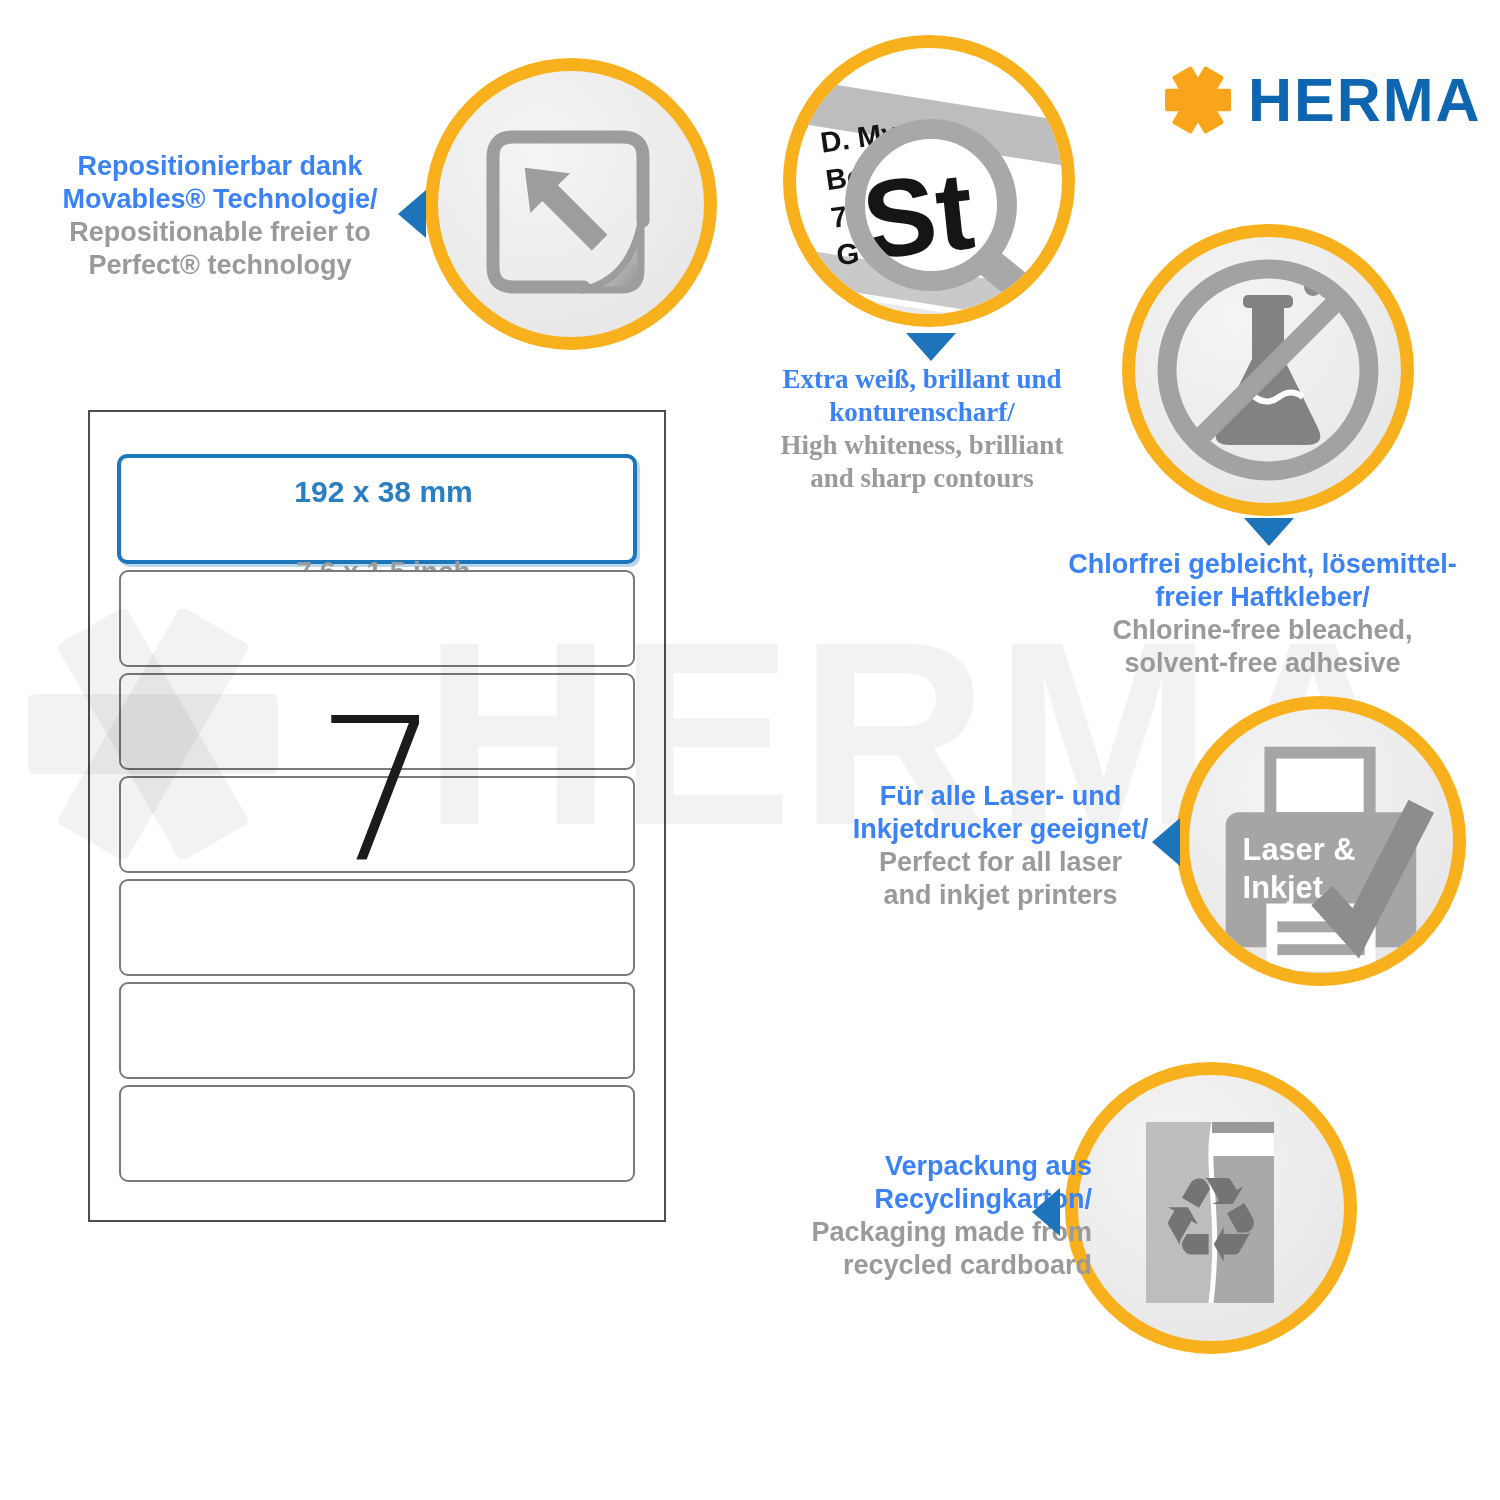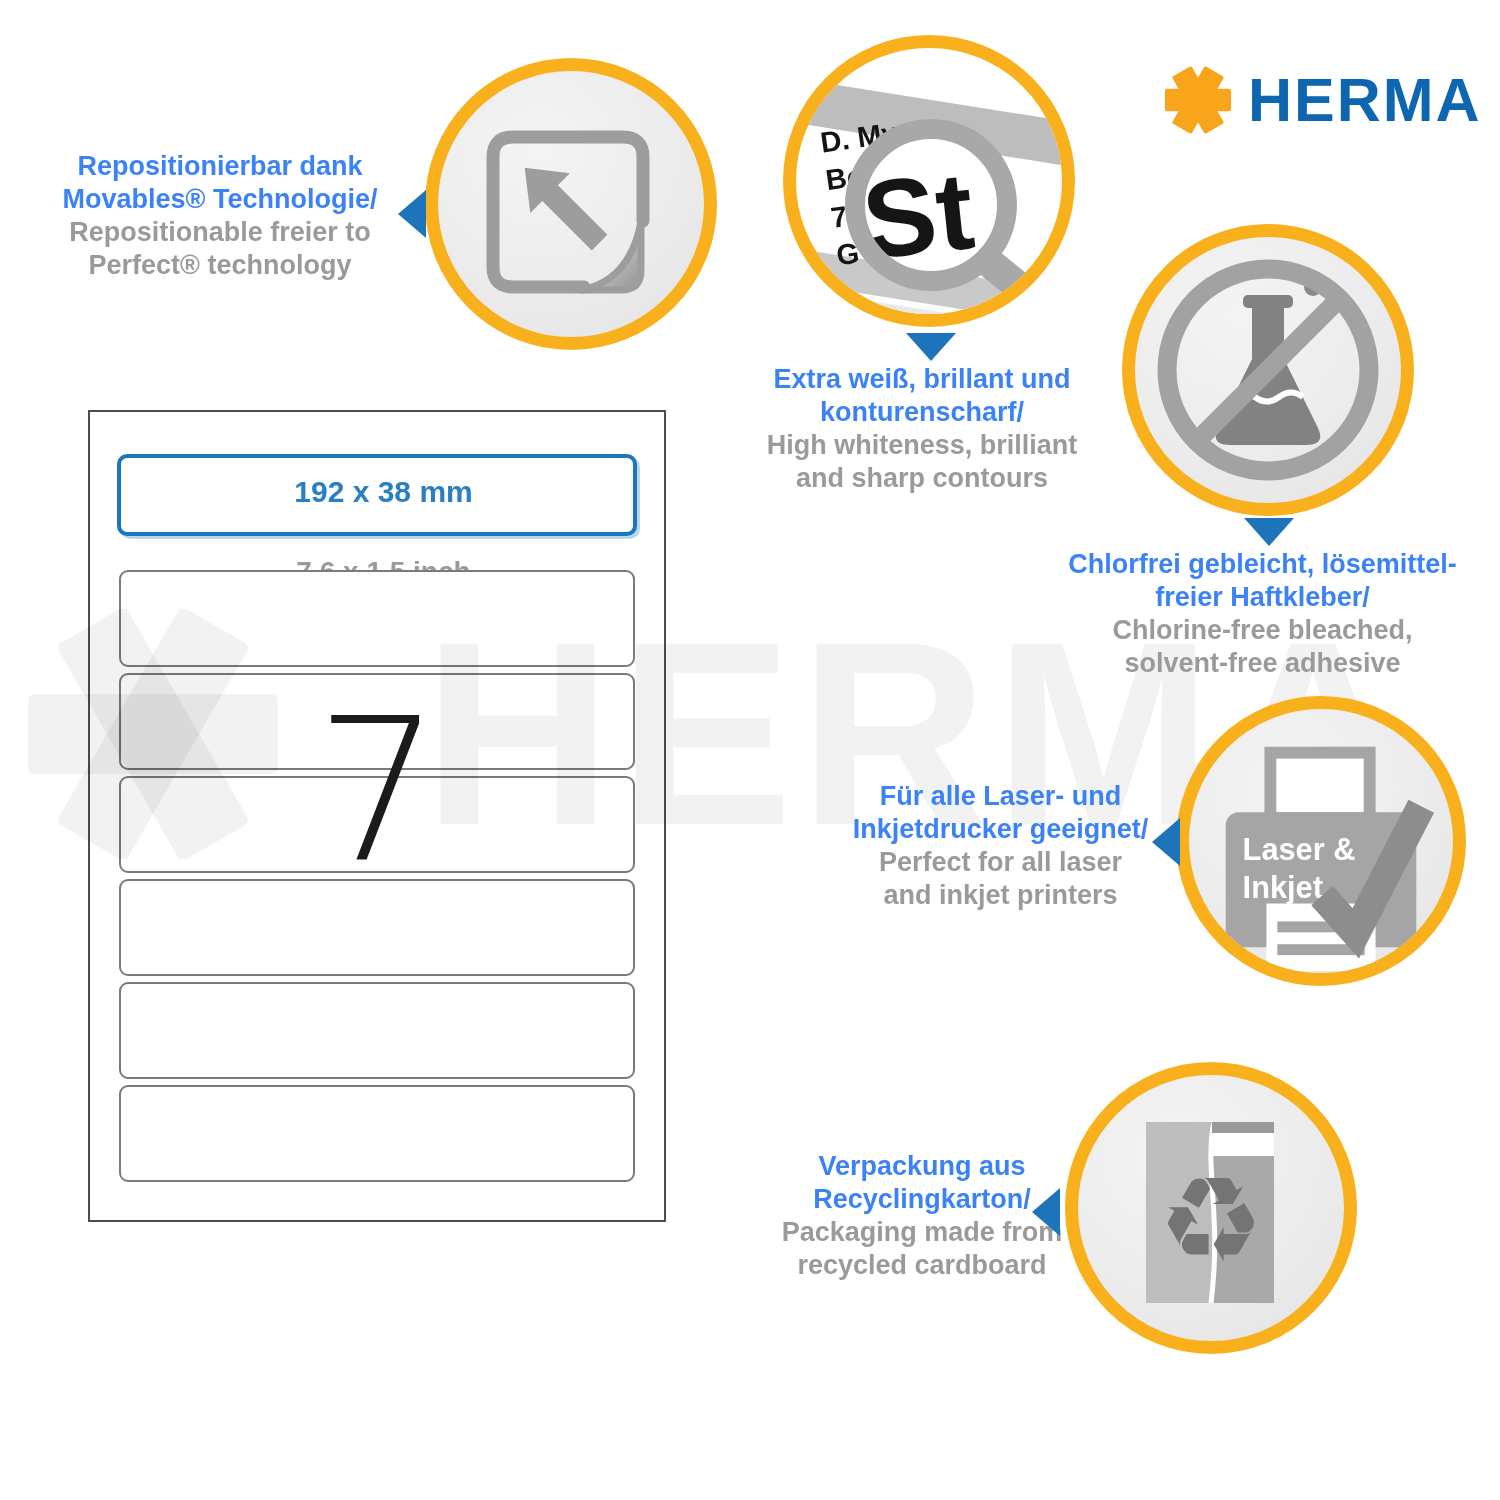--- a/index.html
+++ b/index.html
@@ -31,21 +31,21 @@
                   transform:rotate(-8deg);transform-origin:left top;white-space:nowrap;}
   .mag-tail{position:absolute;left:196px;top:158px;font-size:29px;color:#141414;transform:rotate(-8deg);}
 
   
   .logo{position:absolute;left:1165px;top:66px;display:flex;align-items:center;z-index:4;}
   .logo-text{font-size:61px;letter-spacing:2px;color:#0e66b1;margin-left:17px;line-height:66px;}
 
   
   .sheet{position:absolute;left:88px;top:410px;width:578px;height:812px;background:#fff;border:2px solid #4d4d4d;box-sizing:border-box;z-index:1;}
   .label-row{position:absolute;left:29px;width:516px;height:97px;background:#fff;border:2px solid #7a7a7a;border-radius:9px;box-sizing:border-box;}
-  .label-row-hl{position:absolute;left:27px;top:42px;width:520px;height:82px;background:#fff;border:4px solid #1b76bc;border-radius:10px;
+  .label-row-hl{position:absolute;left:27px;top:42px;width:520px;height:110px;background:#fff;border:4px solid #1b76bc;border-radius:10px;
                 box-sizing:border-box;box-shadow:3px 3px 0 rgba(27,118,188,0.30);text-align:center;padding-top:17px;padding-left:13px;}
   .size-mm{font-size:30px;line-height:34px;color:#2a7fc2;}
   .size-inch{font-size:28px;line-height:32px;color:#9a9a9a;margin-top:47px;}
   .big-count{position:absolute;left:288px;top:700px;width:180px;text-align:center;
              font-size:198px;line-height:183px;font-weight:300;color:#1b1b1b;z-index:6;
              font-family:"DejaVu Sans","Liberation Sans",sans-serif;}
 </style>
 </head>
 <body>
 
@@ -132,21 +132,21 @@
       <g clip-path="url(#lensClip)">
         <circle cx="135" cy="157" r="76" fill="#ffffff"></circle>
         <text x="66" y="204" font-size="110" font-weight="bold" fill="#151515" font-family="Liberation Sans, sans-serif" transform="rotate(-6 135 157)">St</text>
       </g>
       <circle cx="135" cy="157" r="76" fill="none" stroke="#a8a8a8" stroke-width="20"></circle>
       <line x1="190" y1="212" x2="252" y2="262" stroke="#a8a8a8" stroke-width="30"></line>
     </svg>
   </div>
   <div class="arrow-down" style="left:906px;top:333px;"></div>
 
-  <div class="callout" style="left:737px;top:363px;width:370px;">
+  <div class="callout" style="left:737px;top:363px;width:370px;font-family:Liberation Serif, serif;">
     <div class="c-blue">Extra weiß, brillant und</div>
     <div class="c-blue">konturenscharf/</div>
     <div class="c-gray">High whiteness, brilliant</div>
     <div class="c-gray">and sharp contours</div>
   </div>
 
   <div class="badge" style="left:1122px;top:224px;">
     <svg viewBox="0 0 266 266">
       <circle cx="158" cy="38" r="6" fill="#8a8a8a"></circle>
       <circle cx="178" cy="50" r="9" fill="#8a8a8a"></circle>
@@ -180,21 +180,21 @@
       <rect x="37" y="104" width="192" height="136" rx="13" fill="#a5a5a5"></rect>
       <text x="54" y="152" font-size="31" font-weight="bold" fill="#ffffff" font-family="Liberation Sans, sans-serif">Laser &amp;</text>
       <text x="54" y="190" font-size="31" font-weight="bold" fill="#ffffff" font-family="Liberation Sans, sans-serif">Inkjet</text>
       <rect x="78" y="196" width="110" height="68" fill="#ffffff"></rect>
       <rect x="89" y="214" width="88" height="11" fill="#a5a5a5"></rect>
       <rect x="89" y="237" width="88" height="11" fill="#a5a5a5"></rect>
       <polyline points="134,188 168,226 234,98" fill="none" stroke="#8d8d8d" stroke-width="29"></polyline>
     </svg>
   </div>
 
-  <div class="callout" style="left:752px;top:1150px;width:340px;">
+  <div class="callout" style="left:752px;top:1150px;width:340px;text-align:right;">
     <div class="c-blue">Verpackung aus</div>
     <div class="c-blue">Recyclingkarton/</div>
     <div class="c-gray">Packaging made from</div>
     <div class="c-gray">recycled cardboard</div>
   </div>
   <div class="arrow-left" style="left:1032px;top:1188px;"></div>
 
   <div class="badge" style="left:1065px;top:1062px;">
     <svg viewBox="0 0 266 266">
       <path d="M 68 47 H 136 C 126 92 144 140 133 228 H 68 Z" fill="#bdbdbd"></path>

